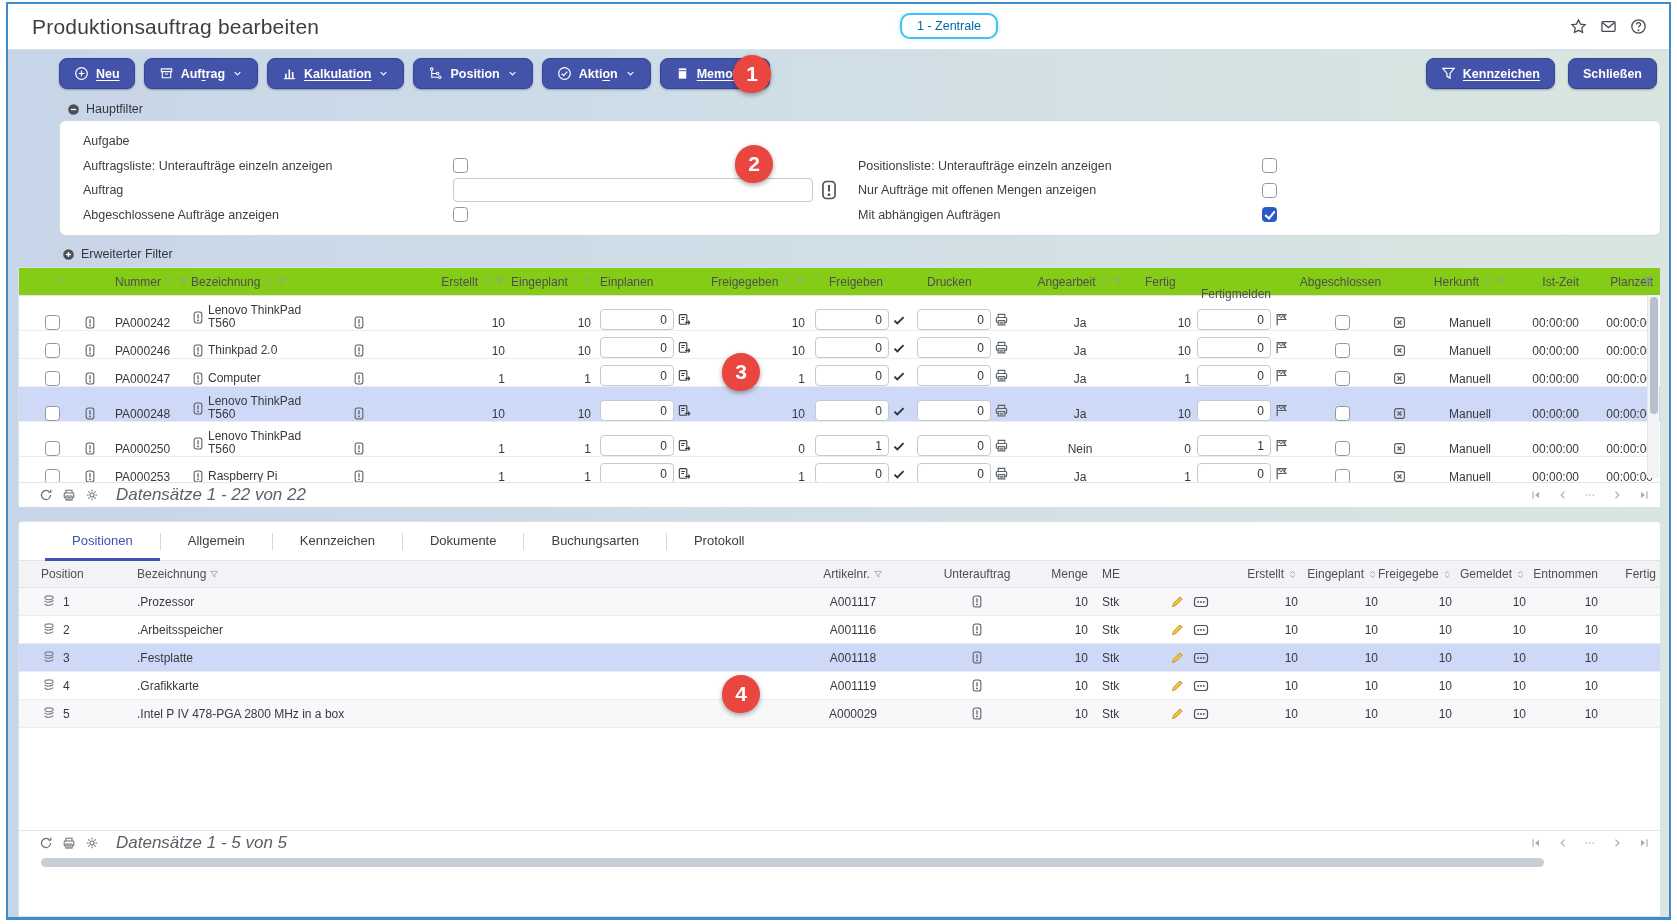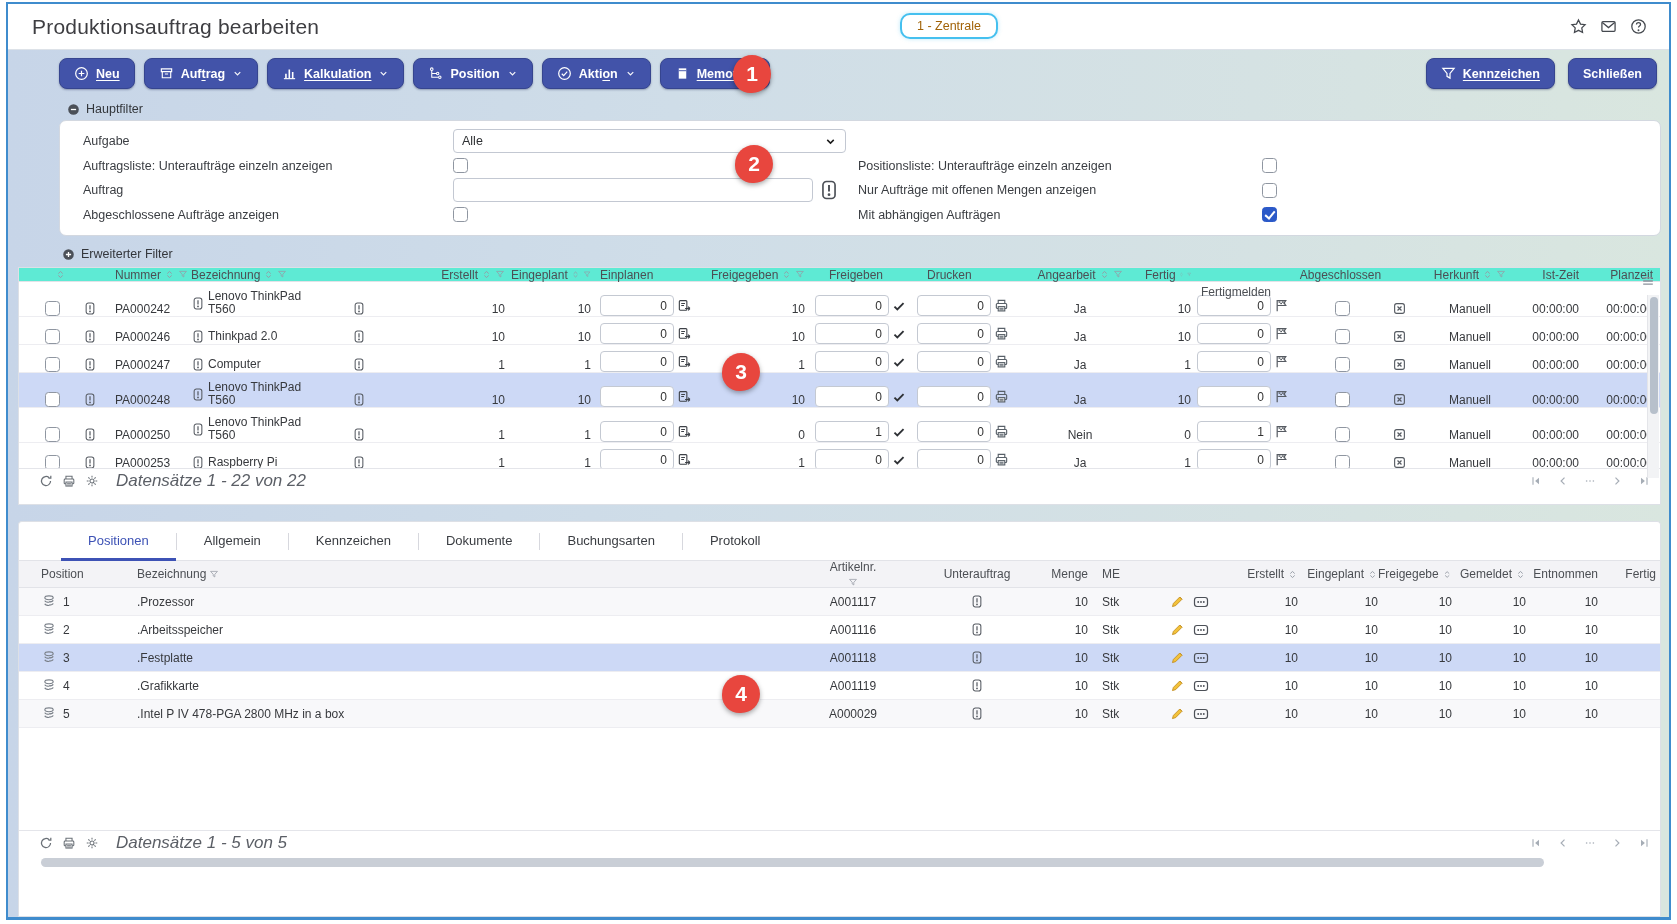--- a/index.html
+++ b/index.html
@@ -5,21 +5,21 @@
   html,body{margin:0;padding:0;width:1677px;height:924px;overflow:hidden;background:#fff;
     font-family:"Liberation Sans",sans-serif;-webkit-font-smoothing:antialiased;}
   *{box-sizing:border-box;}
   .window{position:relative;width:1665px;height:918px;margin:2px 6px;border:2px solid #3f8ccd;
     border-bottom-width:3px;background:#fff;overflow:hidden;}
   
   .titlebar{position:relative;height:46px;background:#fff;display:flex;align-items:center;
     border-bottom:1px solid #dde2e8;}
   .title{margin-left:24px;font-size:21px;color:#3e3e42;letter-spacing:.2px;}
   .context-badge{position:absolute;left:892px;top:9px;border:2px solid #45c0ef;border-radius:10px;
-    padding:4px 15px;font-size:12.5px;color:#a16207;background:#fff;box-shadow:0 0 4px rgba(69,192,239,.35);}
+    padding:4px 15px;font-size:12.5px;color:#0369a1;background:#fff;box-shadow:0 0 4px rgba(69,192,239,.35);}
   .titlebar-icons{margin-left:auto;margin-right:22px;display:flex;gap:13px;color:#45494f;}
   .titlebar-icons .ic{width:17px;height:17px;cursor:pointer;}
   
   .content{height:calc(100% - 46px);display:flex;flex-direction:column;padding:0 8px 0 10px;
     background:linear-gradient(90deg,#c7d5e8 0%,#cfdde8 40%,#d5e2e3 75%,#d9e6df 100%);}
   
   .toolbar{display:flex;align-items:center;padding:8px 0 9px 41px;}
   .tb-left{display:flex;gap:9px;}
   .tb-right{margin-left:auto;display:flex;gap:13px;margin-right:4px;}
   .btn{display:flex;align-items:center;gap:7px;height:31px;padding:0 14px;border:1px solid #36458f;
@@ -49,21 +49,21 @@
     padding:0 8px;font-size:12.5px;color:#2e3033;font-family:"Liberation Sans",sans-serif;}
   .alert-btn{width:22px;height:22px;margin-left:5px;color:#4c5057;cursor:pointer;}
   
   input[type=checkbox]{appearance:none;-webkit-appearance:none;width:15px;height:15px;
     border:1.4px solid #8f96a1;border-radius:3.5px;background:#fff;margin:0;cursor:pointer;flex:0 0 auto;}
   input[type=checkbox]:checked{background:#2b59c8;border-color:#2b59c8;}
   input[type=checkbox]:checked::after{content:"";display:block;width:4px;height:8px;
     border:solid #fff;border-width:0 2px 2px 0;transform:rotate(40deg);margin:1px 0 0 4px;}
   
   .orders-card{position:relative;background:#fff;border:1px solid #dde0e6;height:238px;}
-  .o-head{position:relative;display:flex;height:14px;background:#5eead4;border-bottom:1px solid #e2e3e8;text-align:center;}
+  .o-head{position:relative;display:flex;height:28px;background:#84cc16;border-bottom:1px solid #e2e3e8;text-align:center;}
   .hcell{display:flex;align-items:center;gap:3px;font-size:12px;color:#4c4f54;flex:0 0 auto;}
   .hcell span{white-space:nowrap;}
   .menu-ic{position:absolute;right:5px;top:6px;width:14px;height:14px;color:#8b919b;cursor:pointer;}
   .o-body{height:186px;overflow:hidden;}
   .o-row{display:flex;align-items:flex-end;border-bottom:1px solid #ededf1;background:#fff;cursor:pointer;}
   .o-row.two{min-height:35px;}
   .o-row{min-height:28px;}
   .o-row.selected{background:#cdd9f6;}
   .cell{display:flex;align-items:center;font-size:12px;color:#37393d;flex:0 0 auto;gap:3px;}
   .bz{max-width:112px;line-height:13px;}
@@ -105,40 +105,40 @@
   .grid-footer{display:flex;align-items:center;gap:9px;height:25px;padding:0 10px 0 20px;
     border-top:1px solid #e4e5ea;background:#fff;}
   .grid-footer .f-ic{width:14px;height:14px;color:#6a7077;cursor:pointer;}
   .f-text{font-size:17px;font-style:italic;color:#5b5f66;margin-left:8px;}
   .pager{margin-left:auto;display:flex;gap:15px;color:#a6adb6;align-items:center;}
   .pager .ic{width:12px;height:12px;cursor:pointer;}
   
   .spacer16{height:16px;flex:0 0 auto;}
   .tabs-card{background:#fff;border:1px solid #dde0e6;border-bottom:1px solid #e2e3e8;height:40px;
     border-radius:4px 4px 0 0;}
-  .tabs{display:flex;align-items:stretch;height:39px;padding-left:42px;}
+  .tabs{display:flex;align-items:stretch;height:39px;padding-left:26px;}
   .tab{display:flex;align-items:center;padding:0 27px;font-size:13px;color:#3a3d42;cursor:pointer;
     border-bottom:3px solid transparent;position:relative;}
   .tab.active{color:#3d52b5;border-bottom-color:#3d52b5;}
   .tab-sep{width:1px;height:17px;background:#d7d8de;align-self:center;}
   
   .positions-card{flex:1;background:#fff;border:1px solid #dde0e6;border-top:none;display:flex;
     flex-direction:column;overflow:hidden;}
   .p-head{display:flex;height:27px;background:#f3f3f6;border-bottom:1px solid #e2e3e8;align-items:center;}
   .p-group{height:23px;background:#efeff3;border-bottom:1px solid #e2e3e8;display:flex;
     align-items:center;padding-left:42px;font-size:12px;color:#3a3d42;cursor:pointer;}
   .p-row{display:flex;align-items:center;min-height:28px;border-bottom:1px solid #ededf1;cursor:pointer;}
   .p-row.odd{background:#f8f8fa;}
   .p-row.selected{background:#cdd9f6;}
   .ic-coil{width:16px;height:16px;color:#7a8089;}
   .ic-pencil{width:15px;height:15px;}
   .ic-dotsbox{width:16px;height:14px;color:#4c5057;cursor:pointer;}
   .q0{width:100px;padding-left:22px;gap:6px;}
   .q1{flex:1;padding-left:18px;}
-  .q2{width:130px;justify-content:center;padding-right:8px;flex-direction:column;}
+  .q2{width:130px;justify-content:center;padding-right:8px;}
   .q3{width:110px;justify-content:center;}
   .q4{width:56px;justify-content:flex-end;}
   .q5{width:56px;padding-left:14px;}
   .q6{width:90px;justify-content:center;gap:8px;}
   .q7{width:64px;justify-content:flex-end;}
   .q8{width:80px;justify-content:flex-end;}
   .q9{width:74px;justify-content:flex-end;}
   .q10{width:74px;justify-content:flex-end;}
   .q11{width:72px;justify-content:flex-end;}
   .q12{width:62px;justify-content:flex-end;padding-right:4px;}
@@ -380,26 +380,20 @@
     <div class="section-label">
       <svg class="ic">
           <use href="#i-minus-circle"></use>
         </svg>
       <span>Hauptfilter</span>
     </div>
     <div class="filter-card">
       <div class="f-left">
         <div class="f-row">
           <span class="f-lab">Aufgabe</span>
-          <div class="select-box">
-            <span>Alle</span>
-            <svg class="chevb">
-                <use href="#i-chev"></use>
-              </svg>
-          </div>
         </div>
         <div class="f-row">
           <span class="f-lab">Auftragsliste: Unteraufträge einzeln anzeigen</span>
           <input type="checkbox" id="cb-auftragsliste" style="">
         </div>
         <div class="f-row">
           <span class="f-lab">Auftrag</span>
           <input class="text-input" value="" style="">
           <svg class="alert-btn">
               <use href="#i-alert"></use>

